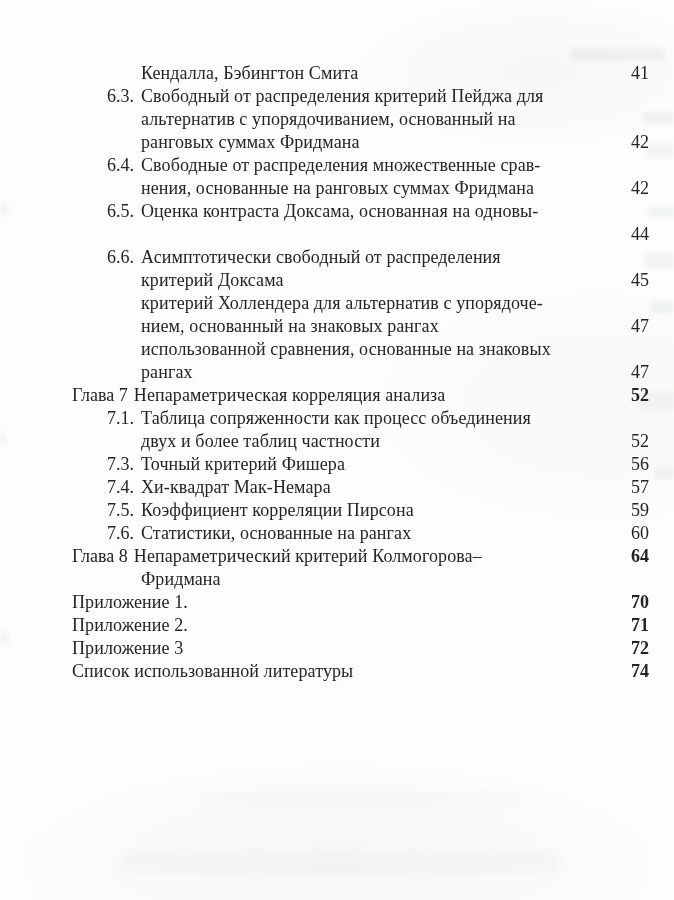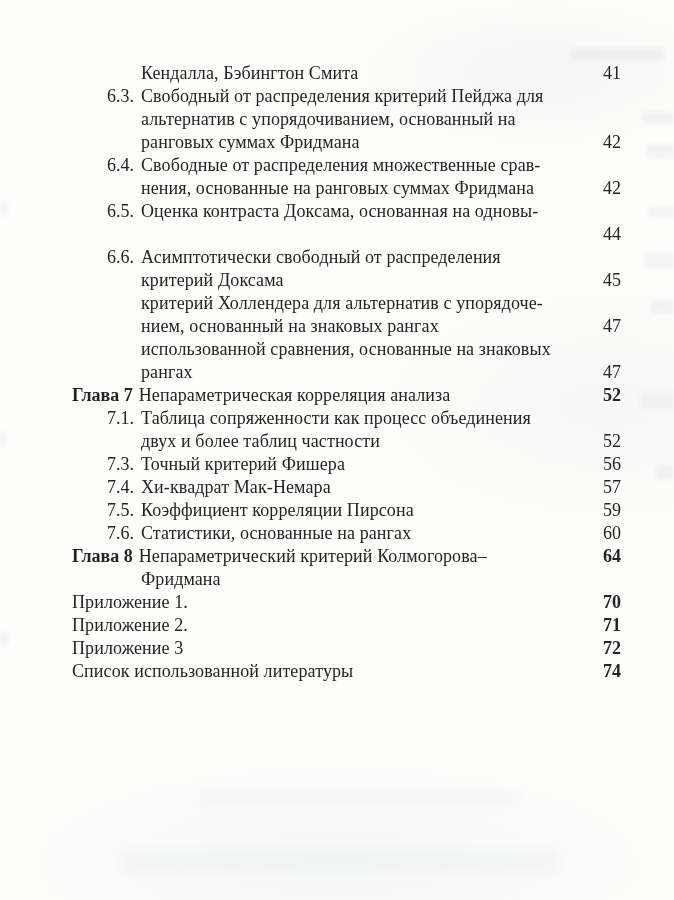--- a/index.html
+++ b/index.html
@@ -12,22 +12,22 @@
       radial-gradient(ellipse 500px 160px at 50% 96%, rgba(130,140,160,0.05), rgba(0,0,0,0) 75%);
     font-family:"Liberation Serif","DejaVu Serif",serif;
     color:#242424;
   }
   .toc{position:absolute;top:62px;left:4px;width:100%;}
   .row{position:relative;height:23px;line-height:23px;white-space:nowrap;font-size:18px;}
   .i0{padding-left:68px;}
   .i1{padding-left:103px;}
   .i2{padding-left:137px;}
   .num{display:inline-block;width:34px;}
-  .chapter{font-weight:bold;margin-right:6px;}
-  .pg{position:absolute;right:29px;top:0;width:46px;text-align:left;}
+  .chapter{font-weight:normal;margin-right:6px;}
+  .pg{position:absolute;right:29px;top:0;width:46px;text-align:right;}
   .pg.b{font-weight:bold;}
   .txt{letter-spacing:0.1px;}
   
   .smudge{position:absolute;background:rgba(150,155,170,0.10);border-radius:3px;filter:blur(2px);}
   .s1{left:570px;top:48px;width:95px;height:13px;}
   .s2{left:642px;top:112px;width:32px;height:12px;}
   .s3{left:646px;top:144px;width:28px;height:14px;}
   .s4{left:648px;top:206px;width:26px;height:12px;}
   .s5{left:645px;top:253px;width:29px;height:16px;}
   .s6{left:650px;top:301px;width:24px;height:12px;}

